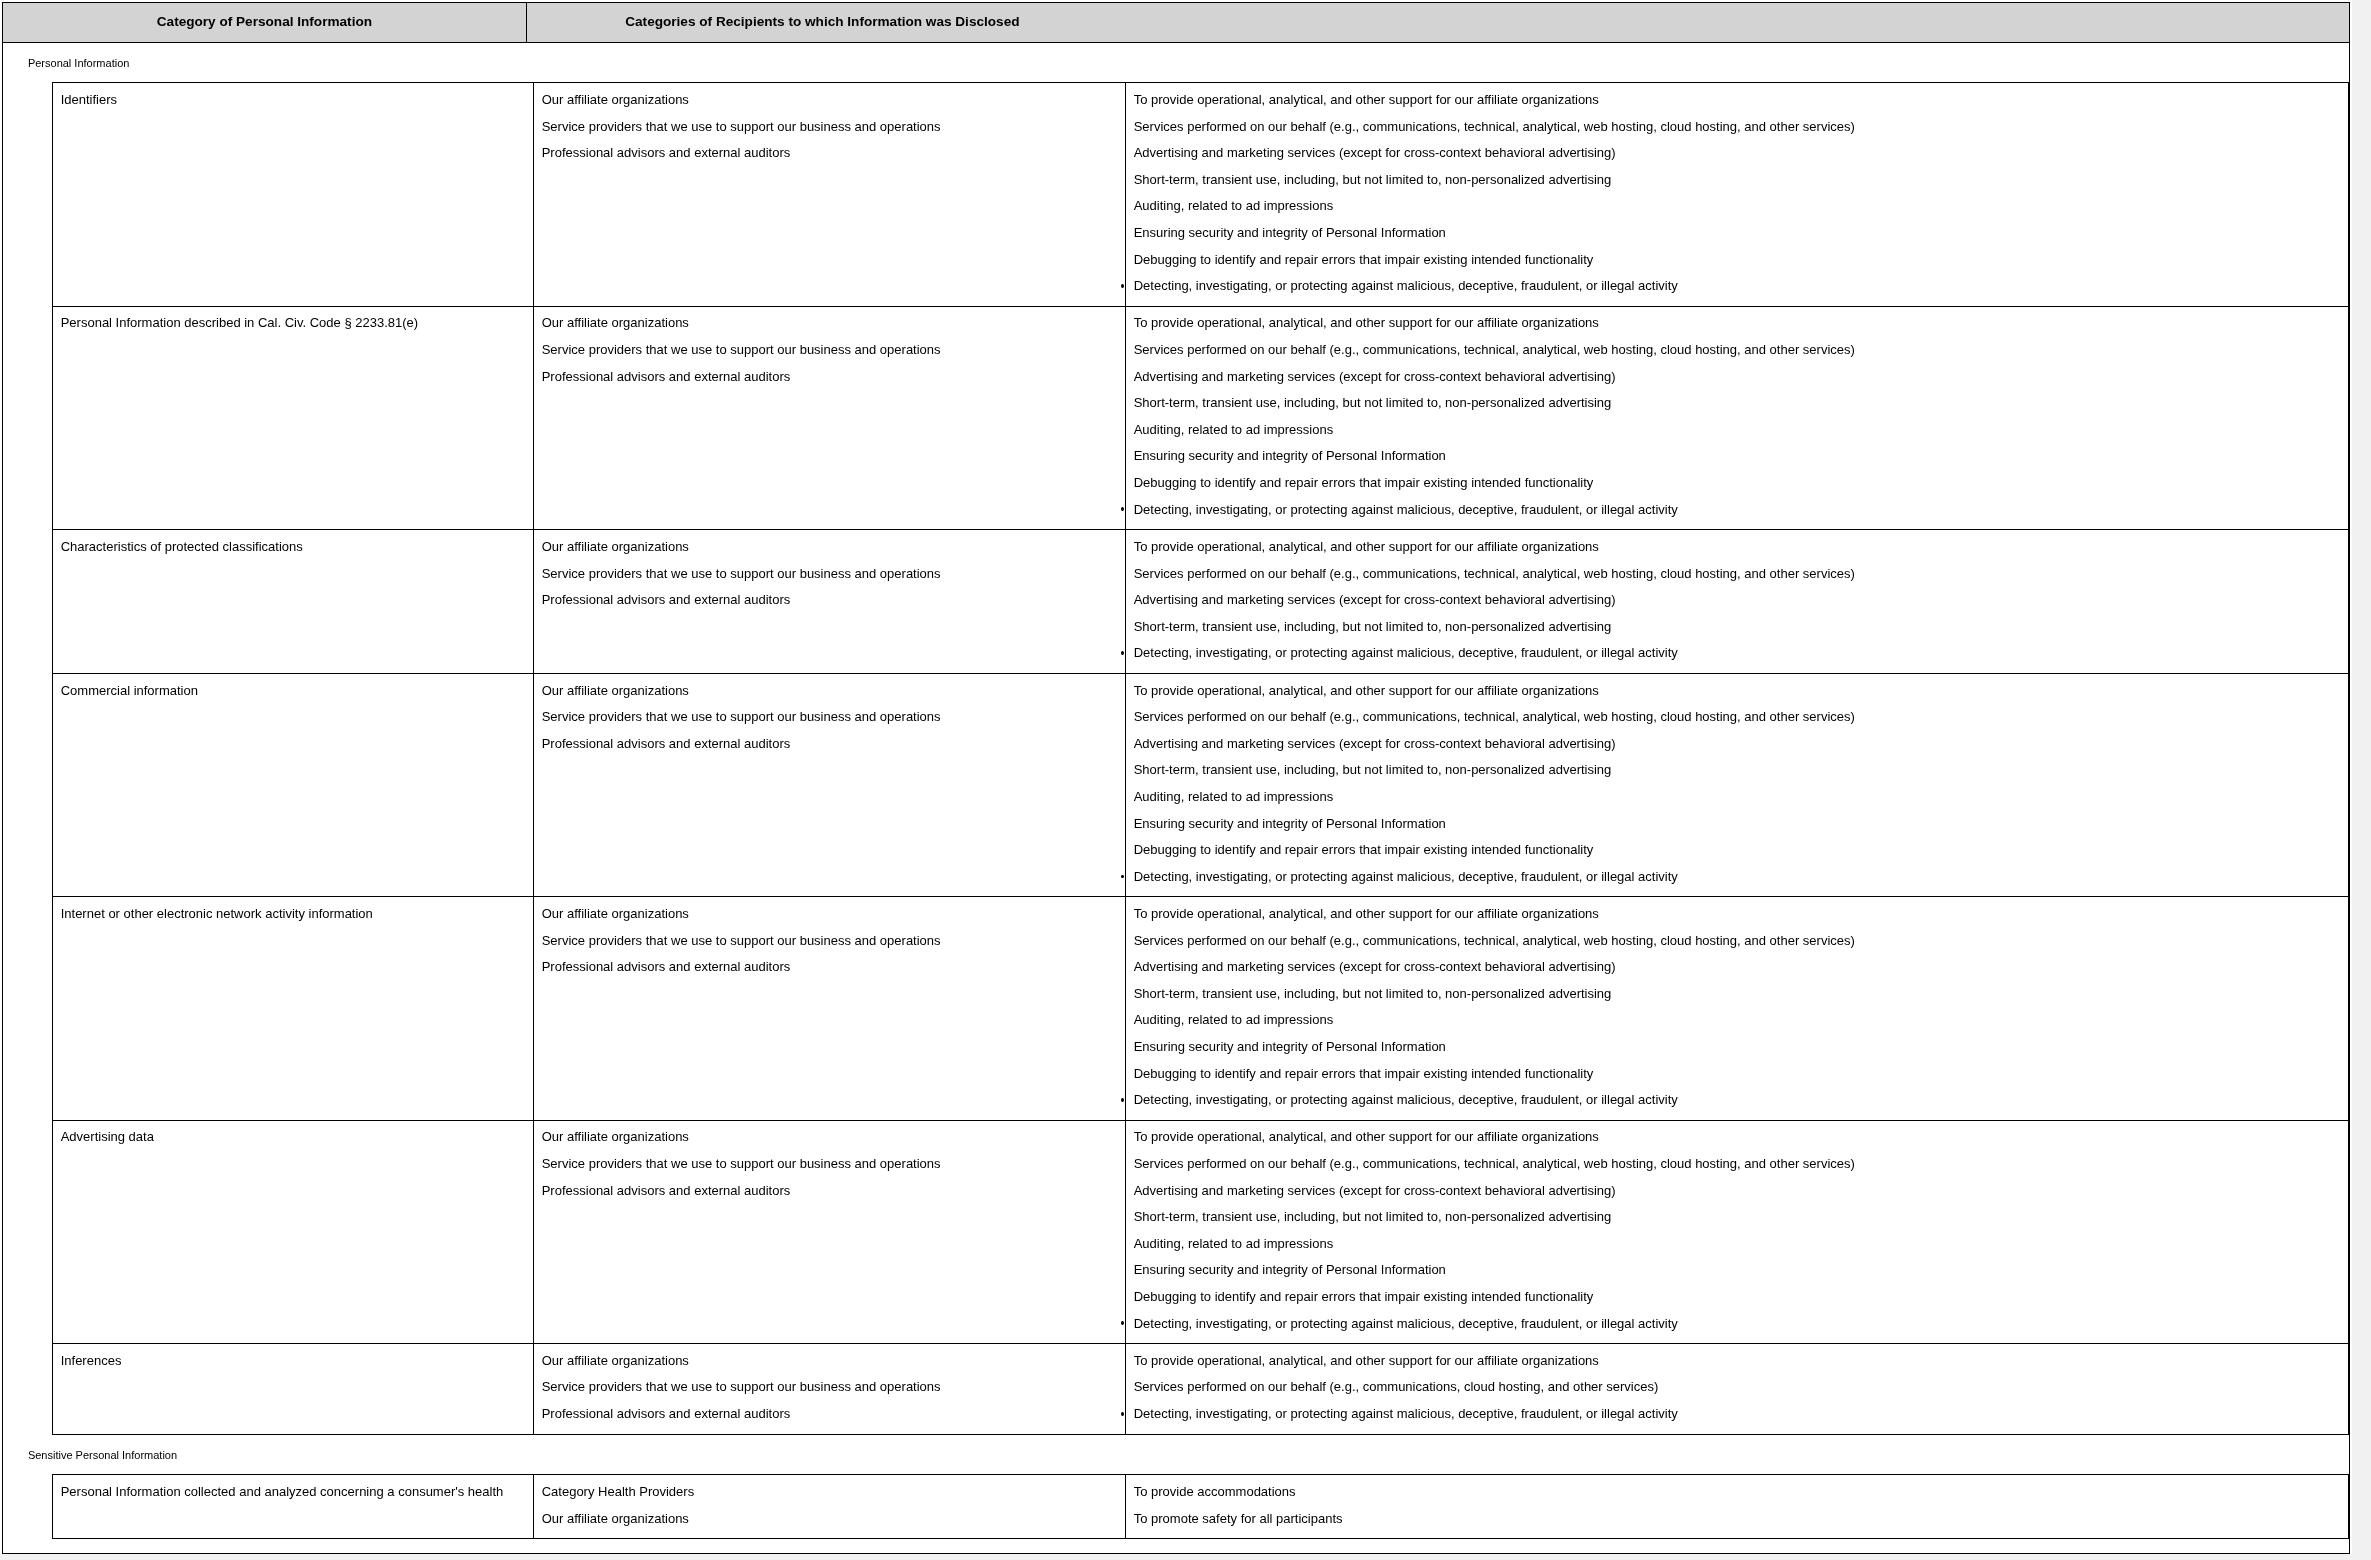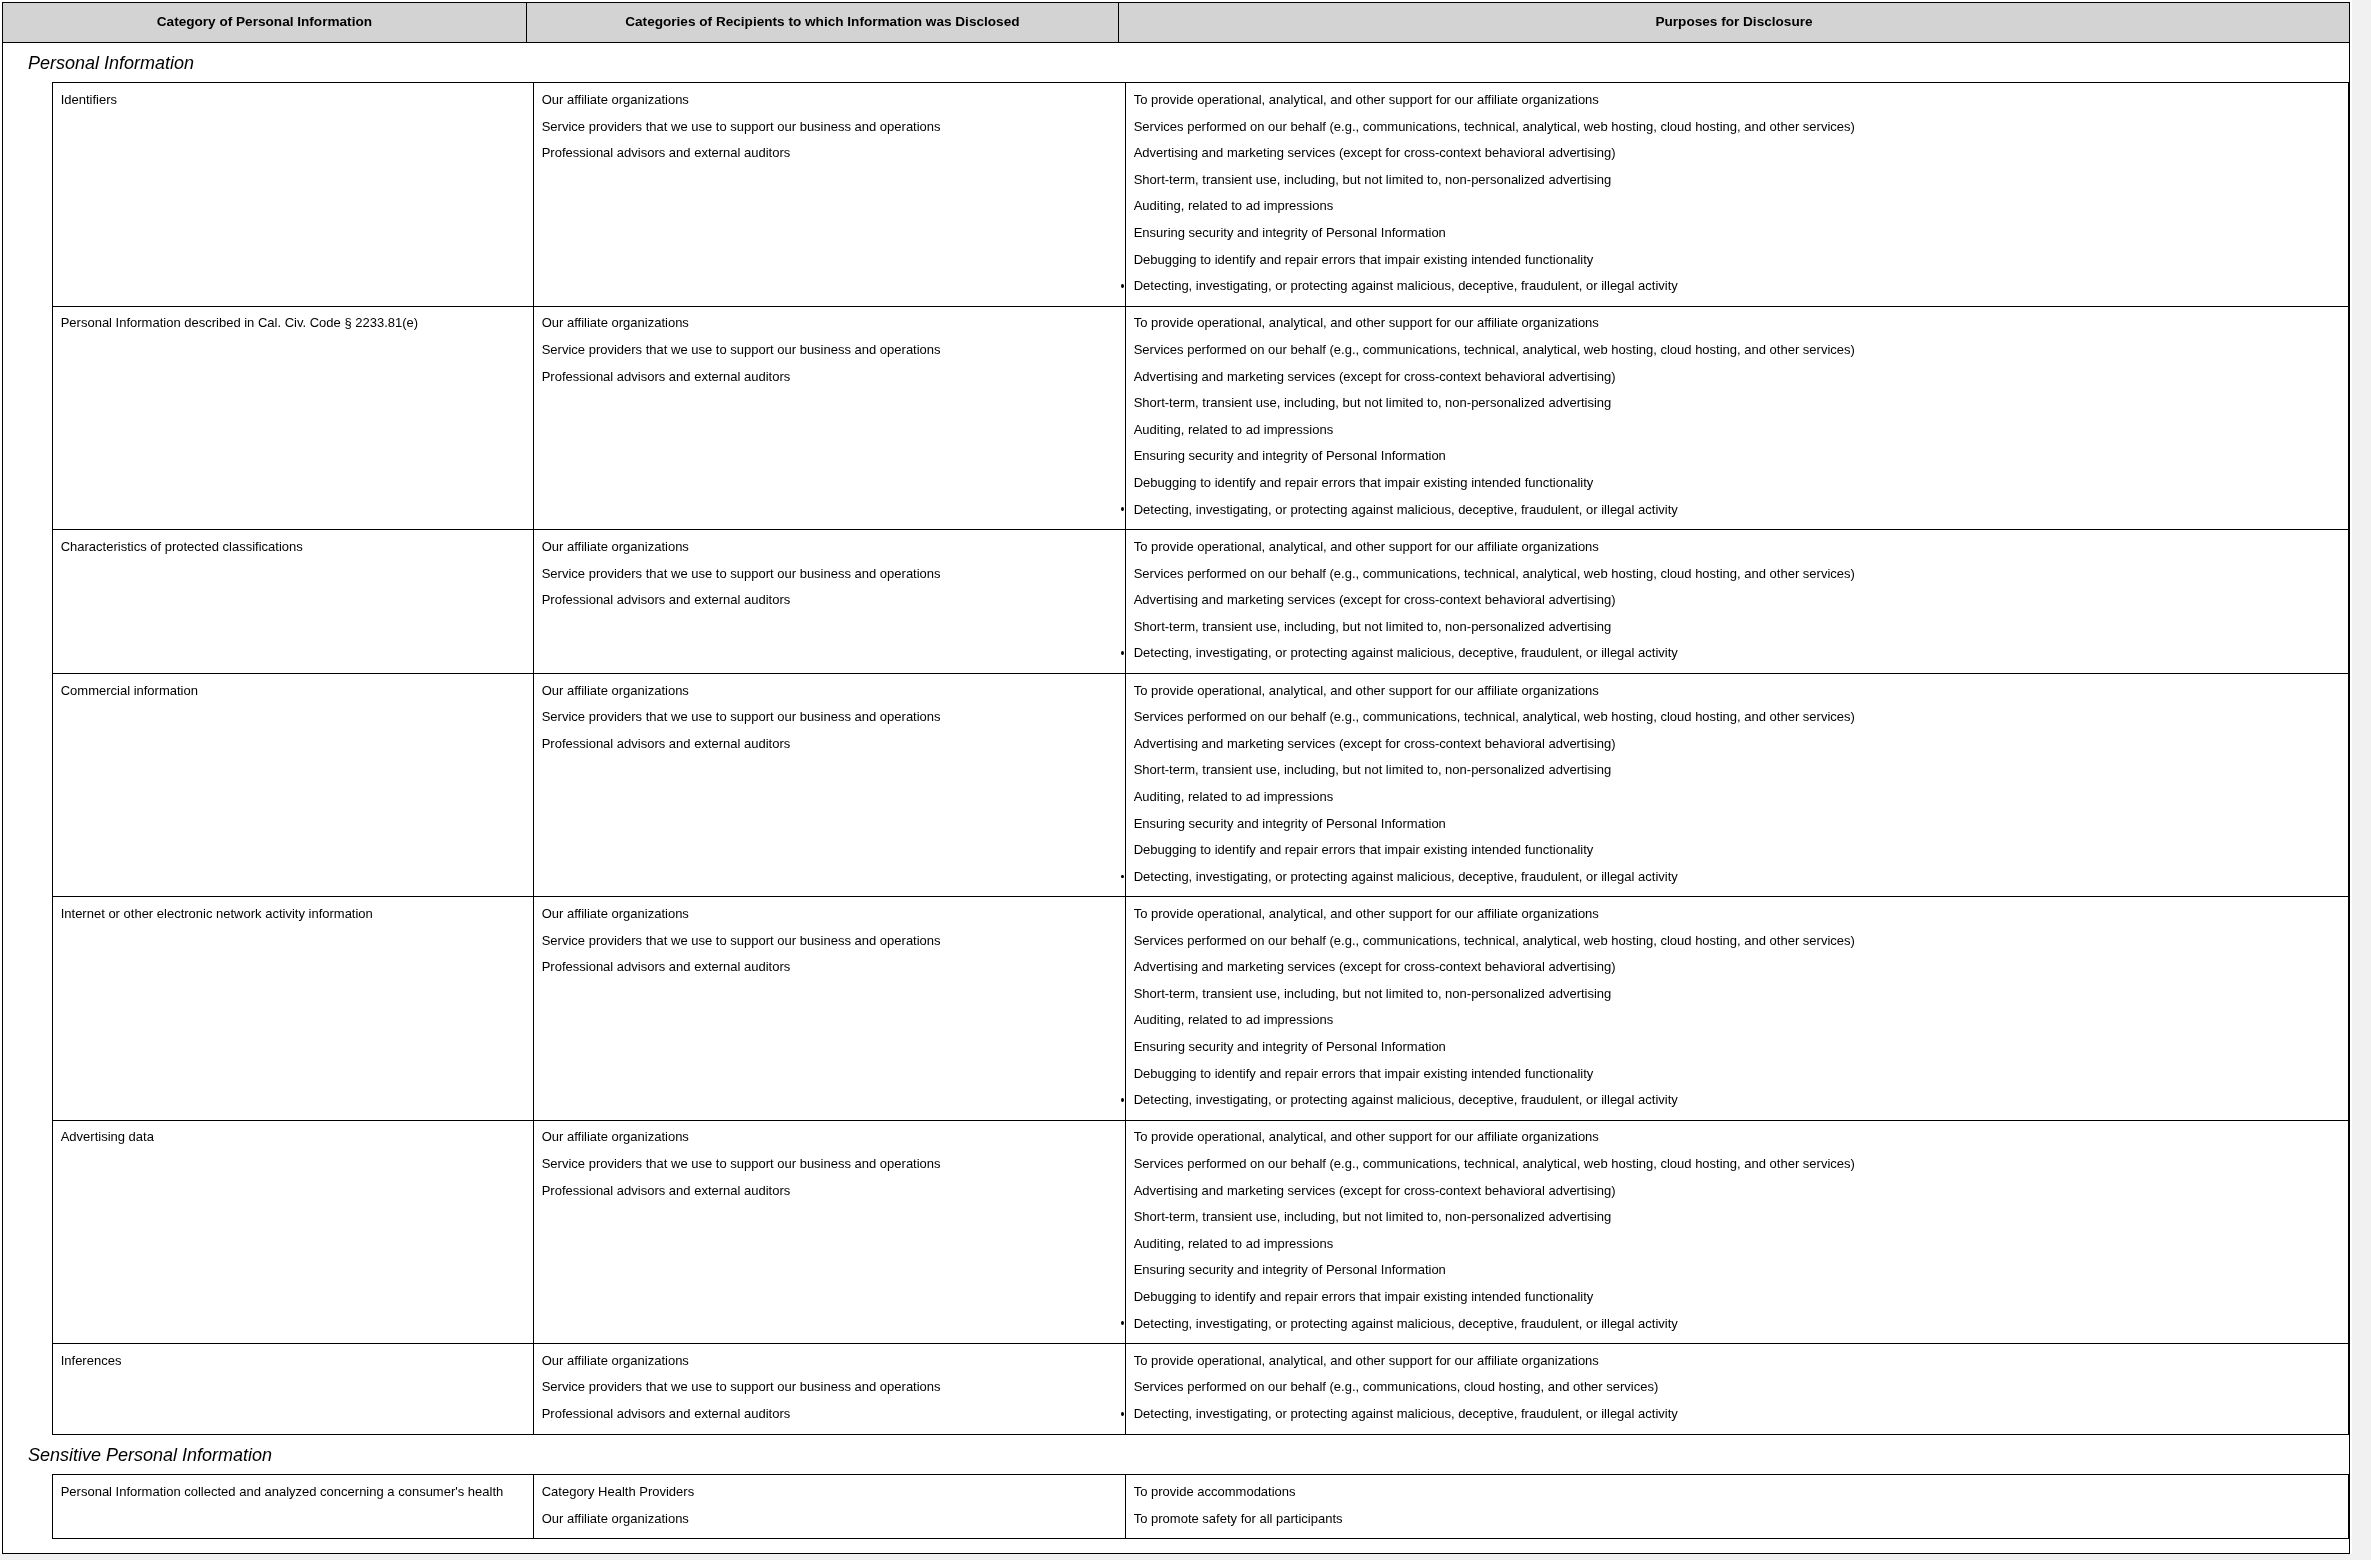--- a/index.html
+++ b/index.html
@@ -15,21 +15,21 @@
   }
   .header-row{
     display:grid;grid-template-columns:523px 592px 1fr;
     background:#d3d3d3;border-bottom:1.9px solid #000;
   }
   .header-cell{
     padding:11.6px 7.8px;text-align:center;font-weight:bold;font-size:13.6px;line-height:15.5px;
   }
   .header-cell + .header-cell{border-left:1.9px solid #000;}
   .section-band{padding:13.6px 0 10.7px 25px;}
-  .section-label{font-style:italic;font-size:18px;line-height:15.5px;}
+  .section-label{font-size:11px;line-height:15.5px;}
   .section-table{
     margin-left:49px;margin-right:0px;
     border:1px solid #000;
   }
   .t-row{display:grid;grid-template-columns:473px 592px 1fr;}
   .t-row + .t-row{border-top:1px solid #000;}
   .cell{padding:8.7px 7.8px 1px 7.8px;overflow:visible;}
   .cell + .cell{border-left:1px solid #000;margin-left:7px;}
   .cell p{
     margin:0 0 11.6px 0;font-size:13px;line-height:15px;
@@ -41,21 +41,20 @@
   }
 </style>
 </head>
 <body>
 
 <div class="page">
   <div class="outer-frame">
     <div class="header-row" style="background: rgb(211, 211, 211);">
       <div class="header-cell">Category of Personal Information</div>
       <div class="header-cell">Categories of Recipients to which Information was Disclosed</div>
-      <div class="header-cell">Purposes for Disclosure</div>
     </div>
     <div id="table-body">
         <div class="section-band">
           <div class="section-label">Personal Information</div>
         </div>
         <div class="section-table">
           <div class="t-row">
             <div class="cell">
               <p>Identifiers</p>
             </div>

